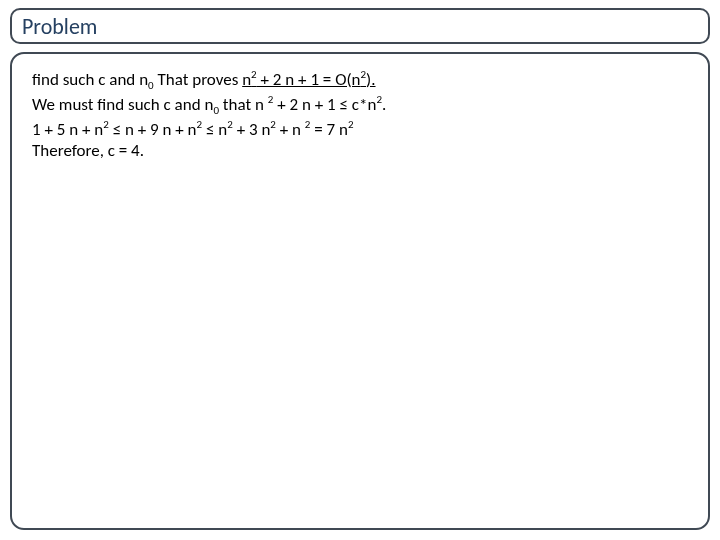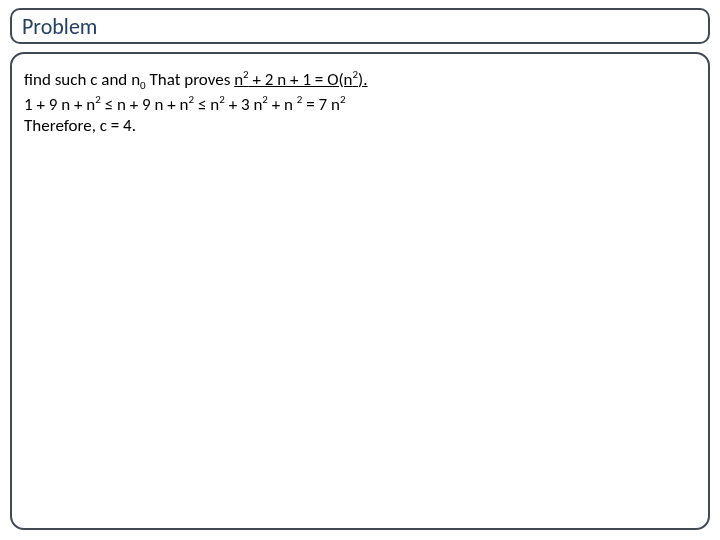--- a/index.html
+++ b/index.html
@@ -29,21 +29,21 @@
     font-weight: 400;
   }
   .content-box {
     position: absolute;
     top: 52px;
     left: 10px;
     right: 10px;
     bottom: 10px;
     border: 2px solid #404954;
     border-radius: 14px;
-    padding: 14px 12px;
+    padding: 14px 20px;
   }
   .body-line {
     color: #000000;
     font-size: 17px;
     line-height: 1.25;
     font-weight: 400;
   }
   .sub { vertical-align: sub; font-size: 11px; }
   .sup { vertical-align: super; font-size: 11px; }
   .u { text-decoration: underline; }
@@ -55,23 +55,26 @@
   <span class="title-text">Problem</span>
 </div>
 
 <div class="content-box">
 
   <div class="body-line">
     <span>find such c and n</span><span class="sub">0</span><span> That proves </span><span class="u"><span>n</span><span class="sup">2</span><span> + 2 n + 1 = O(n</span><span class="sup">2</span><span>).</span></span>
   </div>
 
 
+  <div class="body-line">
+    <span>We must find such c and n</span><span class="sub">0</span><span> that n </span><span class="sup">2</span><span> + 2 n + 1 ≤ c*n</span><span class="sup">2</span><span>.</span>
+  </div>
 
 
   <div class="body-line">
-    <span>1 + 9 n + n</span><span class="sup">2</span><span> ≤ n + 9 n + n</span><span class="sup">2</span><span> ≤ n</span><span class="sup">2</span><span> + 3 n</span><span class="sup">2</span><span> + n </span><span class="sup">2</span><span> = 7 n</span><span class="sup">2</span>
+    <span>1 + 5 n + n</span><span class="sup">2</span><span> ≤ n + 9 n + n</span><span class="sup">2</span><span> ≤ n</span><span class="sup">2</span><span> + 3 n</span><span class="sup">2</span><span> + n </span><span class="sup">2</span><span> = 7 n</span><span class="sup">2</span>
   </div>
 
   <div class="body-line">
     <span>Therefore, c = 4.</span>
   </div>
 
 </div>
 
 </body></html>

